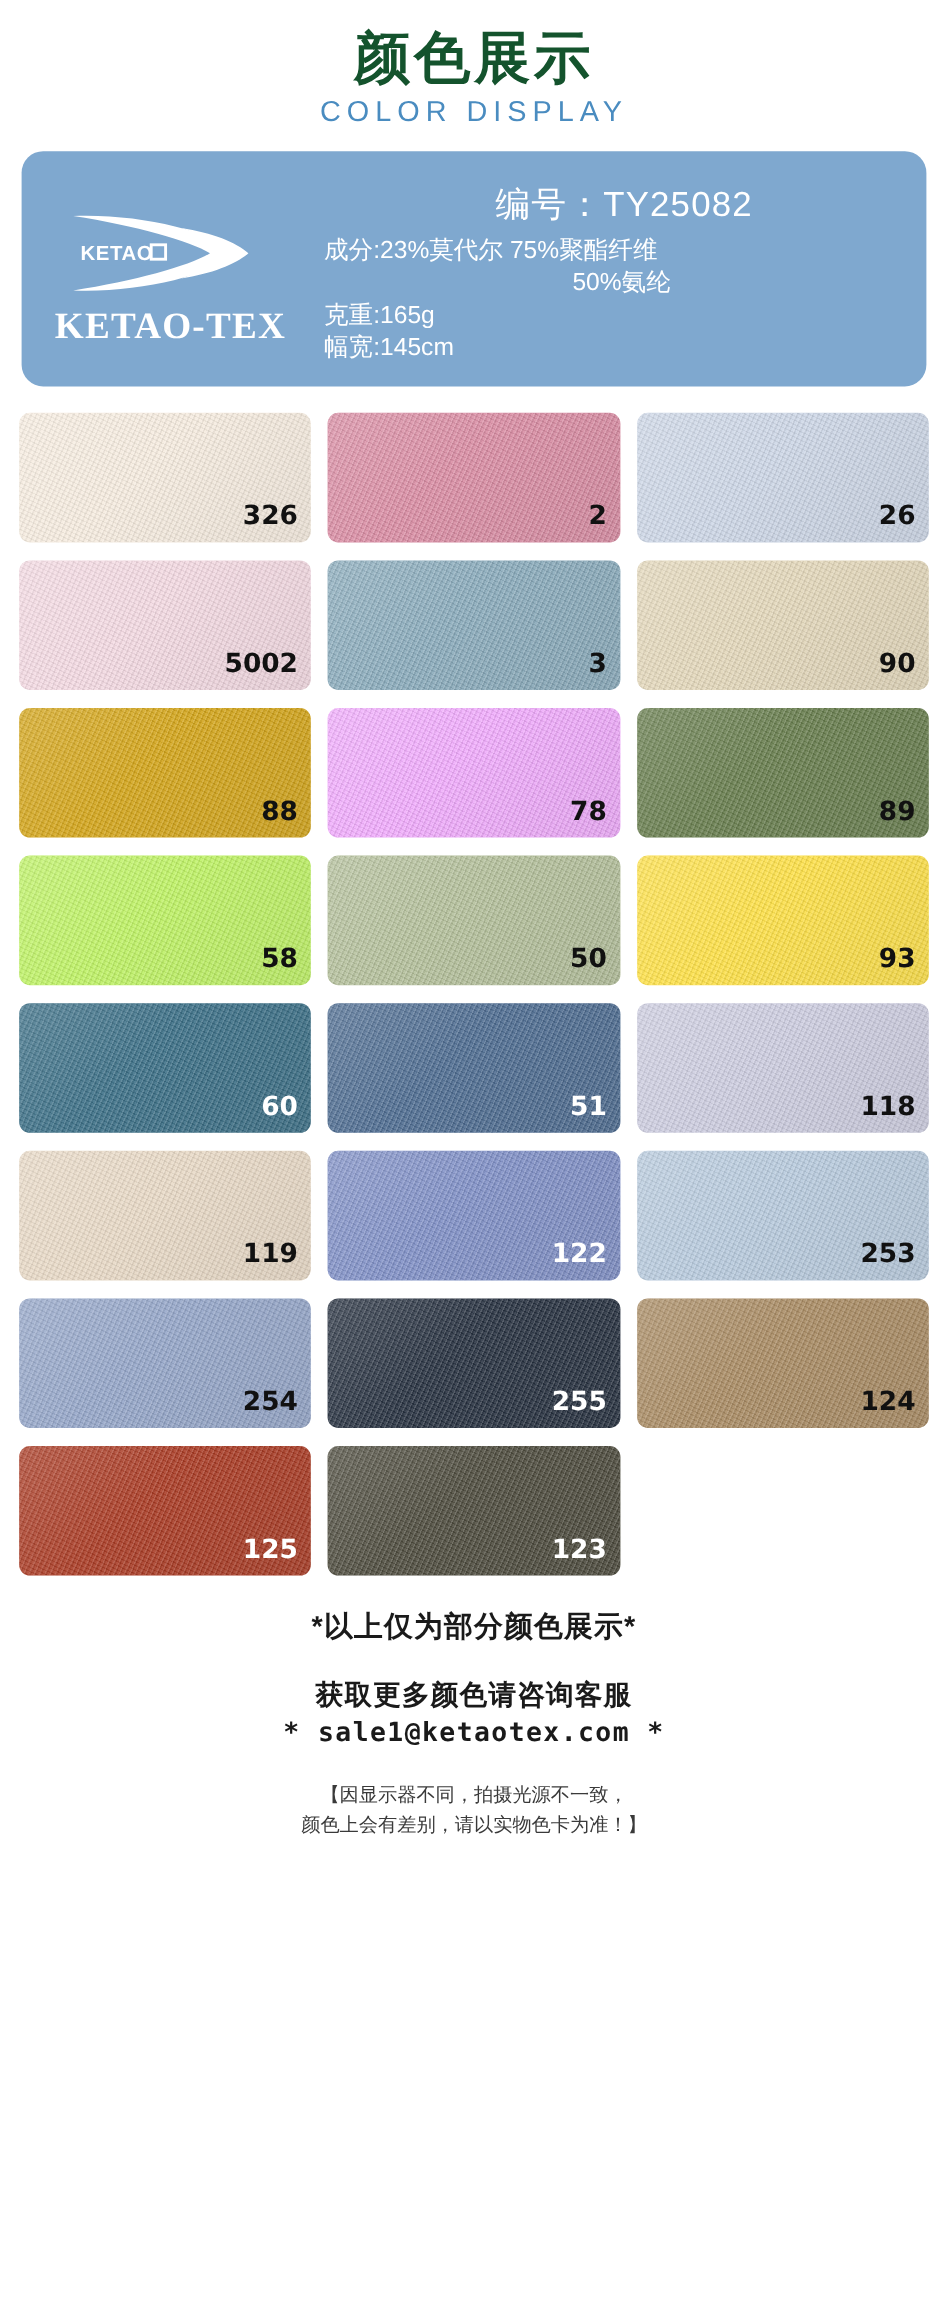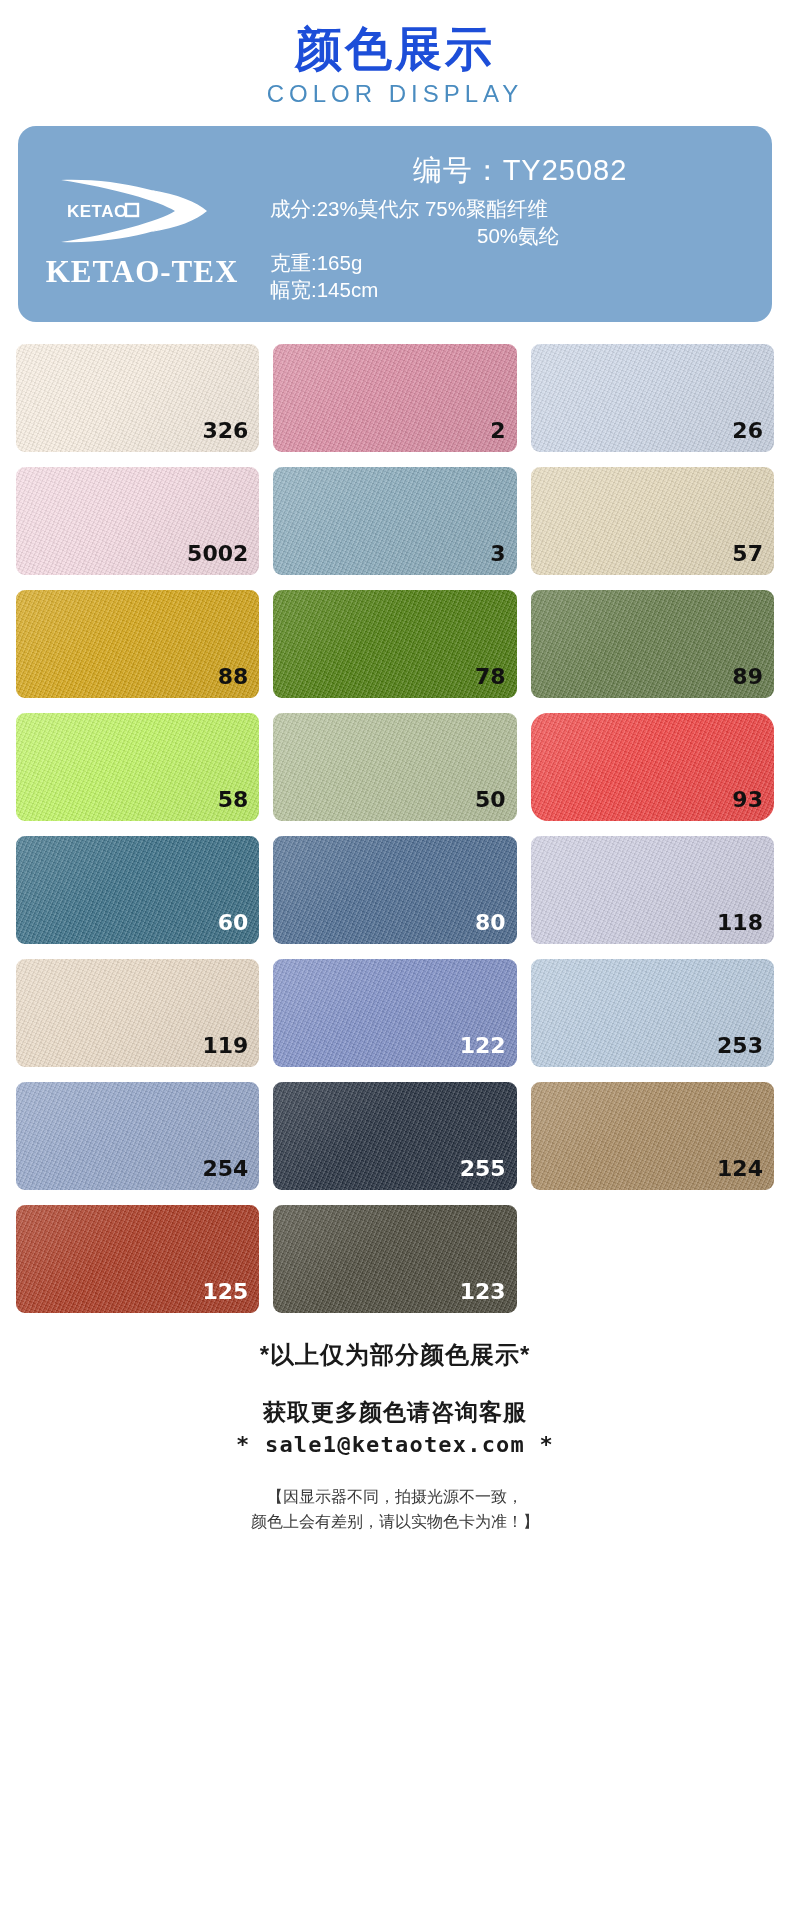--- a/index.html
+++ b/index.html
@@ -17,21 +17,21 @@
 
   
   .page-header {
     padding-top: 22px;
     text-align: center;
   }
   .title-cn {
     font-family: "DejaVu Sans", sans-serif;
     font-size: 47px;
     font-weight: bold;
-    color: #1d4ed8;
+    color: #14532d;
     letter-spacing: 3px;
     line-height: 1.15;
   }
   .title-en {
     font-size: 24px;
     font-weight: 500;
     color: #4a8cc0;
     letter-spacing: 5px;
     margin-top: 4px;
   }
@@ -228,61 +228,61 @@
       <div class="swatch-label" style="color: rgb(17, 17, 17);">5002</div>
     </div>
     <div class="swatch" style="background-color: rgb(137, 170, 187);">
       <div class="swatch-tex"></div>
       <div class="swatch-sheen"></div>
       <div class="swatch-label" style="color: rgb(17, 17, 17);">3</div>
     </div>
     <div class="swatch" style="background-color: rgb(227, 215, 186);">
       <div class="swatch-tex"></div>
       <div class="swatch-sheen"></div>
-      <div class="swatch-label" style="color: rgb(17, 17, 17);">57</div>
+      <div class="swatch-label" style="color: rgb(17, 17, 17);">90</div>
     </div>
     <div class="swatch" style="background-color: rgb(211, 164, 24);">
       <div class="swatch-tex"></div>
       <div class="swatch-sheen"></div>
       <div class="swatch-label" style="color: rgb(17, 17, 17);">88</div>
     </div>
-    <div class="swatch" style="background-color: #4d7c0f;">
+    <div class="swatch" style="background-color: #f0abfc;">
       <div class="swatch-tex"></div>
       <div class="swatch-sheen"></div>
       <div class="swatch-label" style="color: rgb(17, 17, 17);">78</div>
     </div>
     <div class="swatch" style="background-color: rgb(102, 124, 76);">
       <div class="swatch-tex"></div>
       <div class="swatch-sheen"></div>
       <div class="swatch-label" style="color: rgb(17, 17, 17);">89</div>
     </div>
     <div class="swatch" style="background-color: #bef264;">
       <div class="swatch-tex"></div>
       <div class="swatch-sheen"></div>
       <div class="swatch-label" style="color: rgb(17, 17, 17);">58</div>
     </div>
     <div class="swatch" style="background-color: rgb(179, 191, 154);">
       <div class="swatch-tex"></div>
       <div class="swatch-sheen"></div>
       <div class="swatch-label" style="color: rgb(17, 17, 17);">50</div>
     </div>
-    <div class="swatch" style="background-color: #ef4444; border-radius: 17px;">
+    <div class="swatch" style="background-color: #fde047;">
       <div class="swatch-tex"></div>
       <div class="swatch-sheen"></div>
       <div class="swatch-label" style="color: rgb(17, 17, 17);">93</div>
     </div>
     <div class="swatch" style="background-color: rgb(58, 110, 133);">
       <div class="swatch-tex"></div>
       <div class="swatch-sheen"></div>
       <div class="swatch-label" style="color: rgb(255, 255, 255);">60</div>
     </div>
     <div class="swatch" style="background-color: rgb(77, 107, 144);">
       <div class="swatch-tex"></div>
       <div class="swatch-sheen"></div>
-      <div class="swatch-label" style="color: rgb(255, 255, 255);">80</div>
+      <div class="swatch-label" style="color: rgb(255, 255, 255);">51</div>
     </div>
     <div class="swatch" style="background-color: rgb(204, 204, 223);">
       <div class="swatch-tex"></div>
       <div class="swatch-sheen"></div>
       <div class="swatch-label" style="color: rgb(17, 17, 17);">118</div>
     </div>
     <div class="swatch" style="background-color: rgb(232, 217, 198);">
       <div class="swatch-tex"></div>
       <div class="swatch-sheen"></div>
       <div class="swatch-label" style="color: rgb(17, 17, 17);">119</div>

